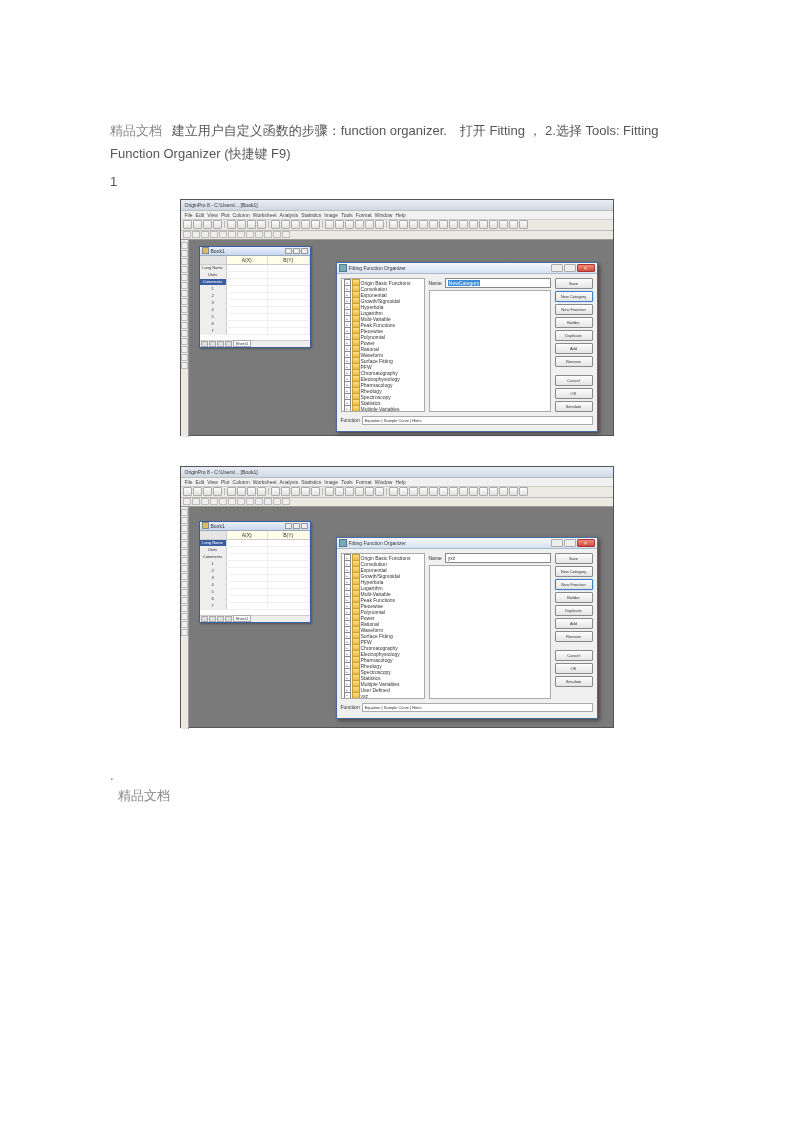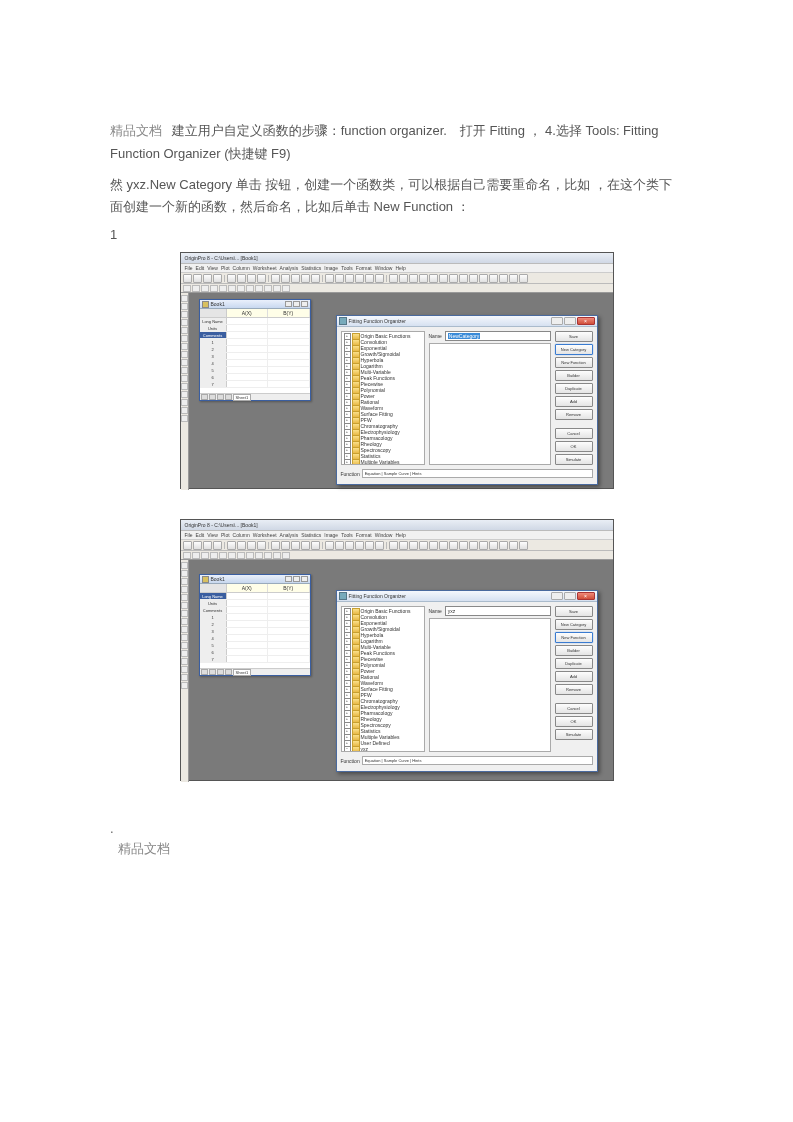--- a/index.html
+++ b/index.html
@@ -361,24 +361,21 @@
     margin-top: 40px;
   }
 </style>
 </head>
 <body>
 
 <div class="page">
 
   <div class="intro-text">
     <span class="label">精品文档</span>
-    <span>建立用户自定义函数的步骤：function organizer.　打开 Fitting ， 4.选择 Tools: Fitting Function Organizer (快捷键 F9)</span>
-  </div>
-  <div class="intro-text">
-    <span>然 yxz.New Category 单击 按钮，创建一个函数类，可以根据自己需要重命名，比如 ，在这个类下面创建一个新的函数，然后命名，比如后单击 New Function ：</span>
+    <span>建立用户自定义函数的步骤：function organizer.　打开 Fitting ， 2.选择 Tools: Fitting Function Organizer (快捷键 F9)</span>
   </div>
   <div class="page-num">1</div>
 
   <div class="shot-wrap">
     <div class="origin-app">
       <div class="app-titlebar">OriginPro 8 - C:\Users\... [Book1]</div>
       <div class="app-menubar">
         <span>File</span>
         <span>Edit</span>
         <span>View</span>

